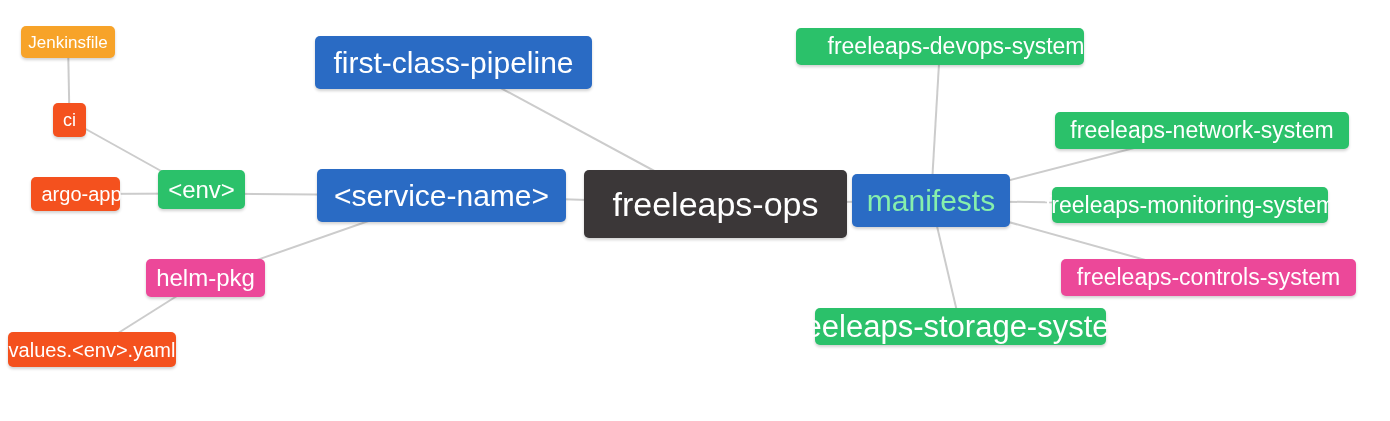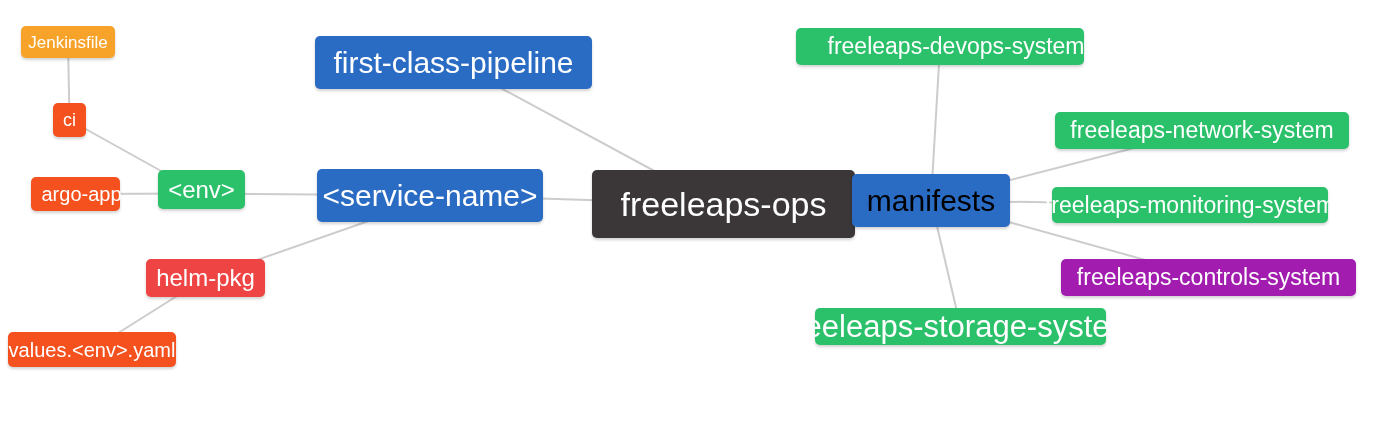--- a/index.html
+++ b/index.html
@@ -65,47 +65,47 @@
       </div>
       <div class="node" style="left: 53px; top: 103px; width: 33px; height: 34px; background: rgb(244, 81, 30); color: rgb(255, 255, 255); font-size: 18px; text-align: right;">
         <span>ci</span>
       </div>
       <div class="node" style="left: 31px; top: 177px; width: 89px; height: 34px; background: rgb(244, 81, 30); color: rgb(255, 255, 255); font-size: 20px; padding-left: 12px;">
         <span>argo-app</span>
       </div>
       <div class="node" style="left: 158px; top: 170px; width: 87px; height: 39px; background: rgb(43, 193, 106); color: rgb(255, 255, 255); font-size: 24px;">
         <span>&lt;env&gt;</span>
       </div>
-      <div class="node" style="left: 146px; top: 259px; width: 119px; height: 38px; background: #ef4444; color: rgb(255, 255, 255); font-size: 24px;">
+      <div class="node" style="left: 146px; top: 259px; width: 119px; height: 38px; background: #ec4899; color: rgb(255, 255, 255); font-size: 24px;">
         <span>helm-pkg</span>
       </div>
       <div class="node" style="left: 8px; top: 332px; width: 168px; height: 35px; background: rgb(244, 81, 30); color: rgb(255, 255, 255); font-size: 20px;">
         <span>values.&lt;env&gt;.yaml</span>
       </div>
       <div class="node" style="left: 315px; top: 36px; width: 277px; height: 53px; background: rgb(42, 107, 196); color: rgb(255, 255, 255); font-size: 30px;">
         <span>first-class-pipeline</span>
       </div>
-      <div class="node" style="left: 317px; top: 169px; width: 226px; height: 53px; background: rgb(42, 107, 196); color: rgb(255, 255, 255); font-size: 30px;">
+      <div class="node" style="left: 317px; top: 169px; width: 249px; height: 53px; background: rgb(42, 107, 196); color: rgb(255, 255, 255); font-size: 30px;">
         <span>&lt;service-name&gt;</span>
       </div>
-      <div class="node" style="left: 584px; top: 170px; width: 263px; height: 68px; background: rgb(59, 55, 56); color: rgb(255, 255, 255); font-size: 34px; margin-left: 8px;">
+      <div class="node" style="left: 584px; top: 170px; width: 263px; height: 68px; background: rgb(59, 55, 56); color: rgb(255, 255, 255); font-size: 34px;">
         <span>freeleaps-ops</span>
       </div>
-      <div class="node" style="left: 852px; top: 174px; width: 158px; height: 53px; background: rgb(42, 107, 196); color: #000000; font-size: 30px;">
+      <div class="node" style="left: 852px; top: 174px; width: 158px; height: 53px; background: rgb(42, 107, 196); color: #86efac; font-size: 30px;">
         <span>manifests</span>
       </div>
       <div class="node" style="left: 796px; top: 28px; width: 288px; height: 37px; background: rgb(43, 193, 106); color: rgb(255, 255, 255); font-size: 23px; padding-left: 32px;">
         <span>freeleaps-devops-system</span>
       </div>
       <div class="node" style="left: 1055px; top: 112px; width: 294px; height: 37px; background: rgb(43, 193, 106); color: rgb(255, 255, 255); font-size: 23px; justify-content: center;">
         <span>freeleaps-network-system</span>
       </div>
       <div class="node" style="left: 1052px; top: 187px; width: 276px; height: 36px; background: rgb(43, 193, 106); color: rgb(255, 255, 255); font-size: 23px;">
         <span>freeleaps-monitoring-system</span>
       </div>
-      <div class="node" style="left: 1061px; top: 259px; width: 295px; height: 37px; background: #a21caf; color: rgb(255, 255, 255); font-size: 23px;">
+      <div class="node" style="left: 1061px; top: 259px; width: 295px; height: 37px; background: #ec4899; color: rgb(255, 255, 255); font-size: 23px;">
         <span>freeleaps-controls-system</span>
       </div>
       <div class="node" style="left: 815px; top: 308px; width: 291px; height: 37px; background: rgb(43, 193, 106); color: rgb(255, 255, 255); font-size: 31px;">
         <span>freeleaps-storage-system</span>
       </div>
     </div>
 </div>
 
 </body></html>

